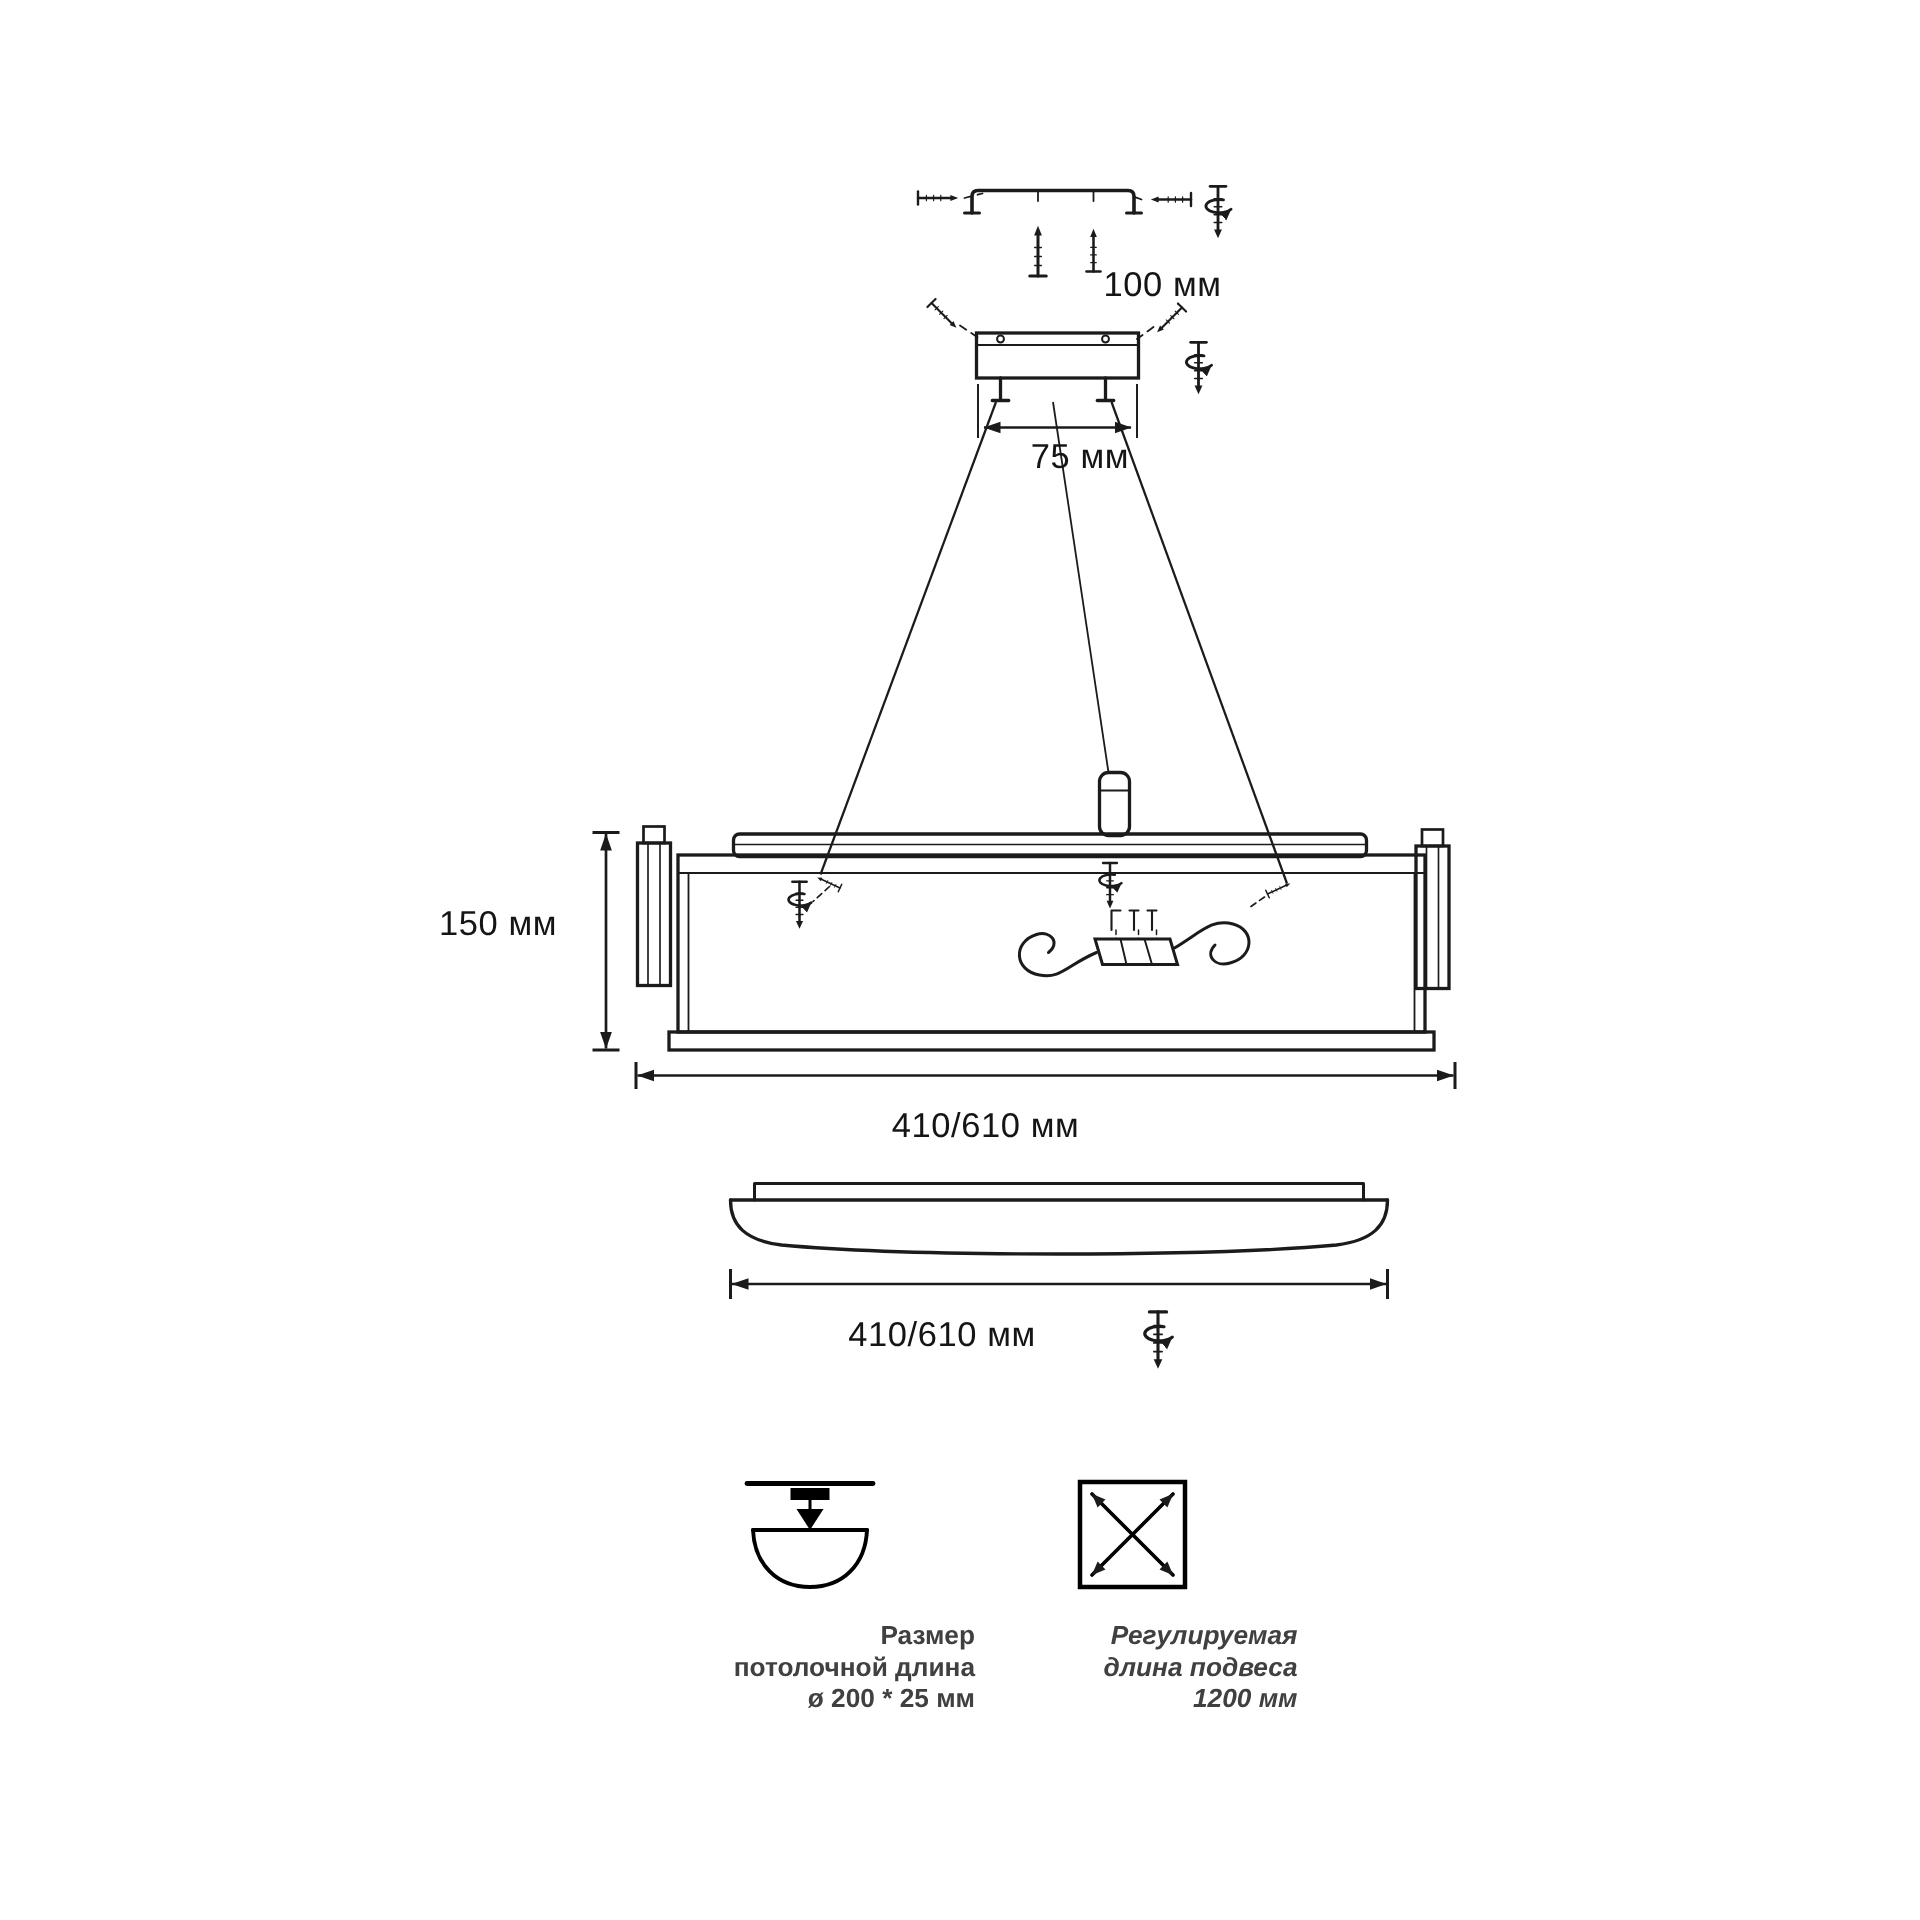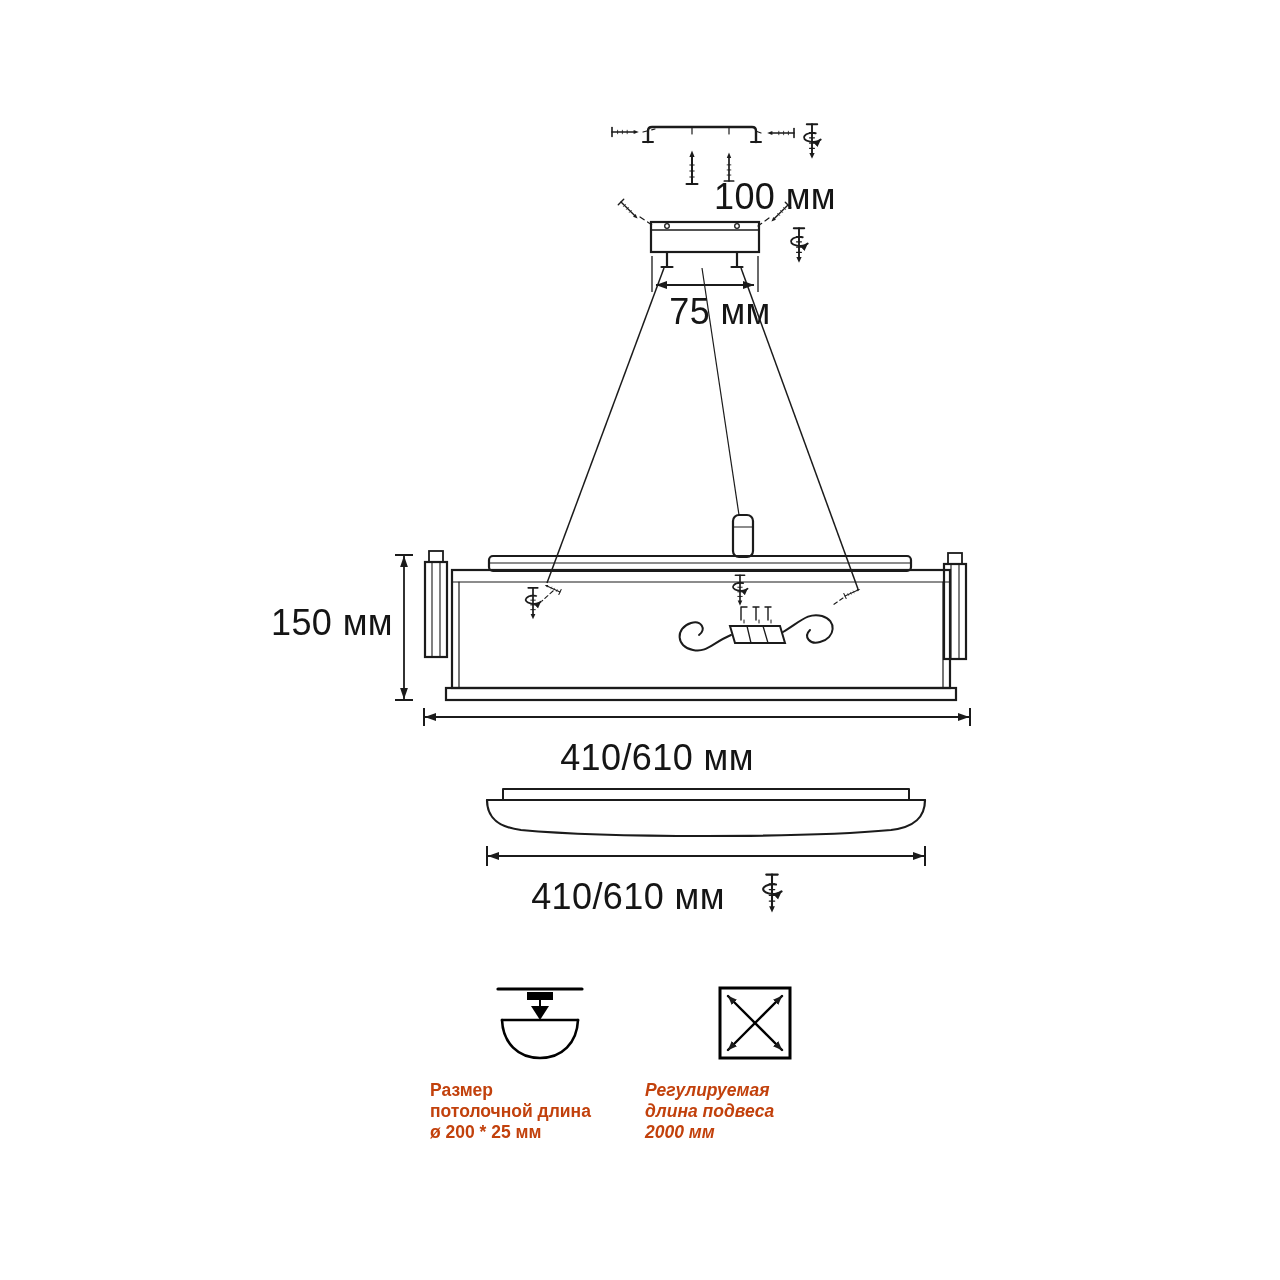--- a/index.html
+++ b/index.html
@@ -7,34 +7,34 @@
     position:relative;
     width:1280px;height:1280px;
     background:#ffffff;
     font-family:"Liberation Sans", sans-serif;
     color:#1b1b1b;
     overflow:hidden;
   }
   .stage svg{position:absolute;left:0;top:0;}
   .dim-label{
     position:absolute;
-    font-size:36px;
+    font-size:23px;
     letter-spacing:.4px;
     text-align:center;
     color:#151515;
     white-space:nowrap;
   }
   .legend-block{
     position:absolute;
     width:220px;
-    text-align:left;
+    text-align:right;
     font-weight:bold;
     font-size:17.5px;
     line-height:21px;
-    color:#c2410c;
+    color:#404040;
   }
 </style>
 </head>
 <body>
 
 <div class="stage">
 
   <svg width="1280" height="1280" viewBox="0 0 1280 1280">
     <defs>
       <marker id="ah" viewBox="0 0 12 10" refX="11" refY="5" markerWidth="12" markerHeight="10" markerUnits="userSpaceOnUse" orient="auto-start-reverse">
@@ -184,16 +184,16 @@
 
   <div class="legend-block" style="left:430px;top:1080px;">
     <div>Размер</div>
     <div>потолочной длина</div>
     <div>ø 200 * 25 мм</div>
   </div>
 
   <div class="legend-block" style="left:645px;top:1080px;font-style:italic;">
     <div>Регулируемая</div>
     <div>длина подвеса</div>
-    <div>2000 мм</div>
+    <div>1200 мм</div>
   </div>
 
 </div>
 
 </body></html>

